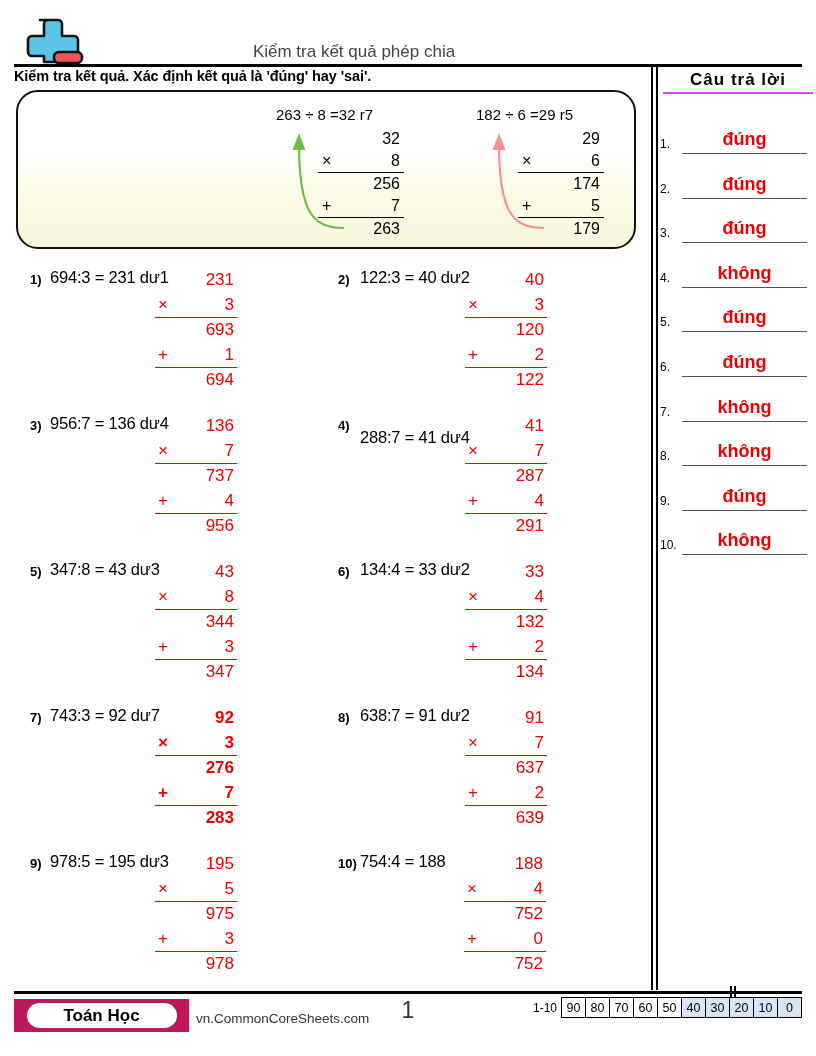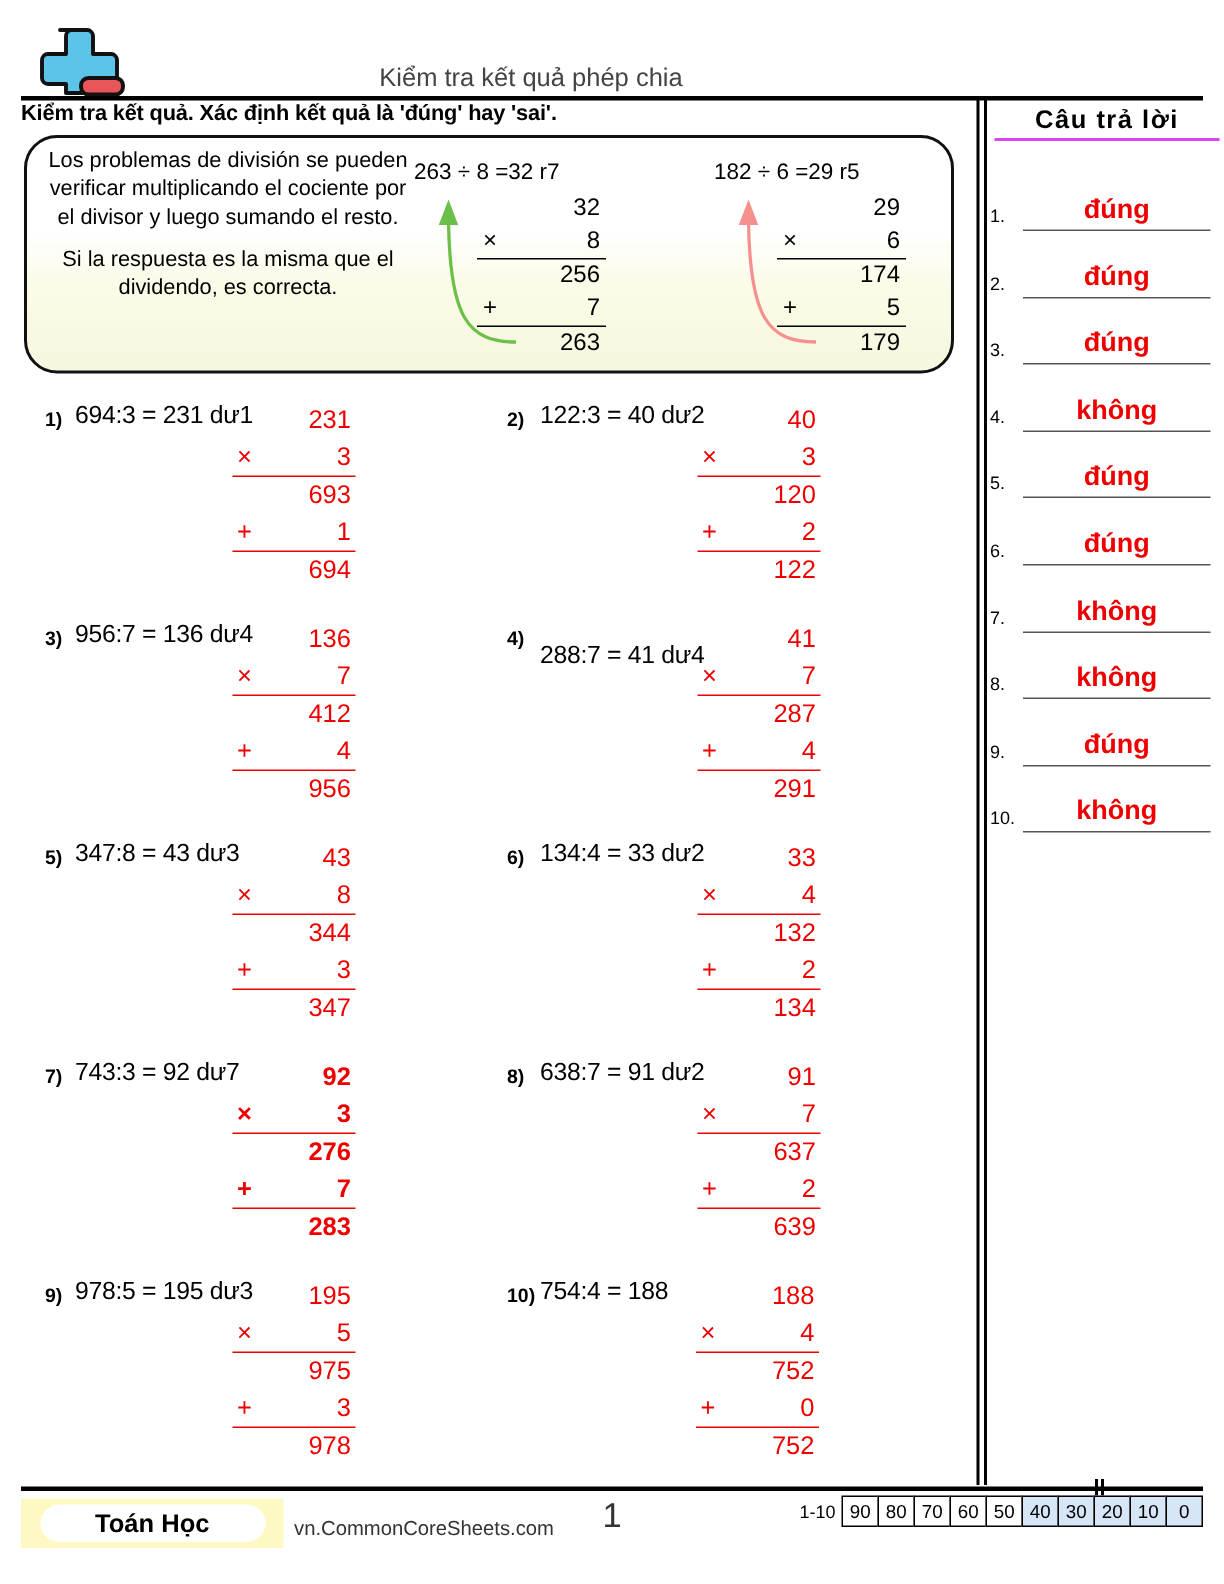--- a/index.html
+++ b/index.html
@@ -68,21 +68,21 @@
   .ansnum{position:absolute;left:0;bottom:3px;font-size:12px;color:#000;}
   .ansline{position:absolute;left:22px;bottom:0;width:125px;border-bottom:1.5px solid #555;height:1px;}
   .ansval{
     position:absolute;left:22px;bottom:4px;width:125px;text-align:center;
     font-size:18px;font-weight:bold;color:#ee0000;
   }
 
   
   .frule{position:absolute;left:14px;top:991px;width:788px;height:3px;background:#000;}
   .brand{
-    position:absolute;left:14px;top:999px;width:175px;height:33px;background:#fef9c3;
+    position:absolute;left:14px;top:999px;width:175px;height:33px;background:#be185d;
     display:flex;align-items:center;justify-content:center;
   }
   .brandpill{
     width:150px;height:25px;background:#fff;border-radius:13px;
     display:flex;align-items:center;justify-content:center;
     font-size:17px;font-weight:bold;color:#000;
   }
   .site{position:absolute;left:196px;top:1011px;font-size:13.5px;color:#333;}
   .pgnum{position:absolute;left:0;right:0;top:997px;text-align:center;font-size:23px;color:#333;}
   .scorewrap{position:absolute;right:14px;top:997px;display:flex;align-items:center;}
@@ -108,25 +108,20 @@
         <rect x="40" y="36" width="28" height="11" rx="5" fill="#e8565a" stroke="#111" stroke-width="2.6"></rect>
       </svg>
     </div>
     <div class="wtitle">Kiểm tra kết quả phép chia</div>
   </div>
 
   <div class="hrule"></div>
   <div class="instr">Kiểm tra kết quả. Xác định kết quả là 'đúng' hay 'sai'.</div>
 
   <div class="exbox">
-    <div class="extext">
-      <span>Los problemas de división se pueden verificar multiplicando el cociente por el divisor y luego sumando el resto.</span>
-      <span class="blank"></span>
-      <span>Si la respuesta es la misma que el dividendo, es correcta.</span>
-    </div>
 
     <div class="exhead" style="left:258px;top:14px;">263 ÷ 8 =32 r7</div>
     <svg class="arrowsvg" style="left:268px;top:36px;" width="64" height="104" viewBox="0 0 64 104">
       <path d="M58 100 C 26 100, 14 84, 13 20" stroke="#6cc04a" stroke-width="2.2" fill="none"></path>
       <polygon points="13,5 6.5,22 19.5,22" fill="#6cc04a"></polygon>
     </svg>
     <div class="colwork" style="left:300px;top:36px;">
       <span class="r">32</span>
       <span class="op bar">
         <span class="opsym">×</span>
@@ -178,21 +173,21 @@
         <span class="bar"><span class="sym">×</span>3</span>
         <span>120</span>
         <span class="bar"><span class="sym">+</span>2</span>
         <span>122</span>
       </div>
       <div class="pnum" style="left: 30px; top: 418px;">3)</div>
       <div class="pq" style="left: 50px; top: 414px;">956:7 = 136 dư4</div>
       <div class="pwork" style="left: 155px; top: 414px;">
         <span>136</span>
         <span class="bar"><span class="sym">×</span>7</span>
-        <span>412</span>
+        <span>737</span>
         <span class="bar"><span class="sym">+</span>4</span>
         <span>956</span>
       </div>
       <div class="pnum" style="left: 338px; top: 418px;">4)</div>
       <div class="pq" style="left: 360px; top: 428px;">288:7 = 41 dư4</div>
       <div class="pwork" style="left: 465px; top: 414px;">
         <span>41</span>
         <span class="bar"><span class="sym">×</span>7</span>
         <span>287</span>
         <span class="bar"><span class="sym">+</span>4</span>

